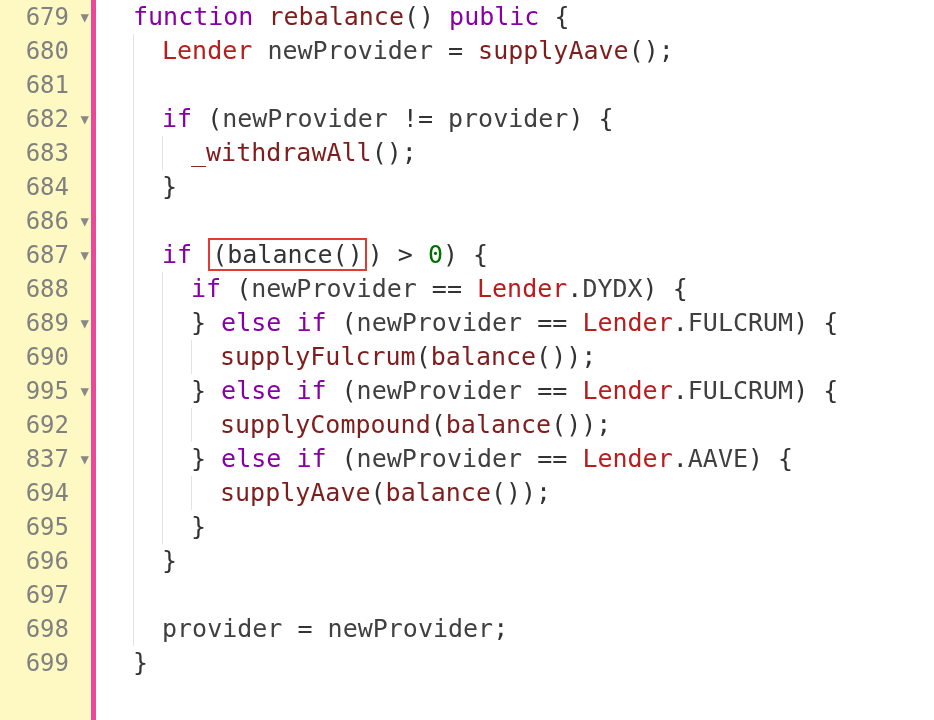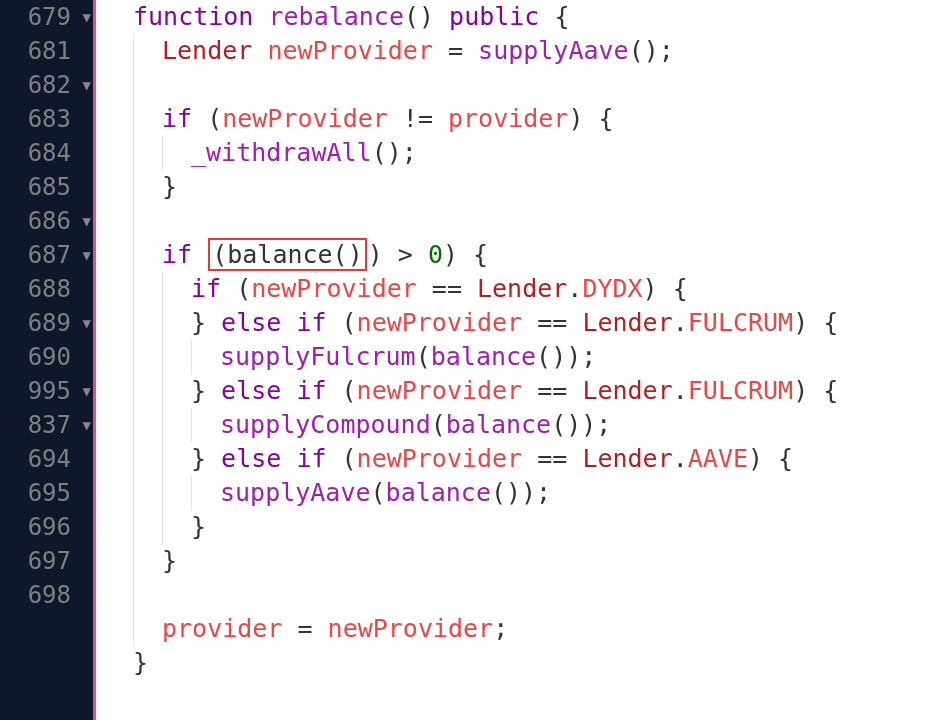--- a/index.html
+++ b/index.html
@@ -6,22 +6,22 @@
   body {
     font-family: "Menlo", "Consolas", "DejaVu Sans Mono", monospace;
     font-size: 25px;
     background: #ffffff;
     width: 934px;
     height: 720px;
     overflow: hidden;
     display: flex;
   }
   .gutter {
-    background: #0f172a;
-    border-right: 3px solid #ec4899;
+    background: #fef9c3;
+    border-right: 5px solid #ec4899;
     width: 96px;
     flex-shrink: 0;
     user-select: none;
   }
   .gutter-row {
     height: 34px;
     line-height: 34px;
     display: flex;
     align-items: center;
     justify-content: flex-end;
@@ -47,23 +47,23 @@
     flex: 1;
     padding-left: 8px;
   }
   .code-row {
     height: 34px;
     line-height: 34px;
     white-space: pre;
     color: #333;
   }
   .kw { color: #8800a5; }
-  .ident { color: #ef4444; }
+  .ident { color: #404040; }
   .type { color: #b91c1c; margin-top: 48px; }
-  .fn { color: #a21caf; }
+  .fn { color: #7f1d1d; }
   .num { color: #007000; }
   .indent1 { display:inline-block; width: 29px; }
   .guide {
     display:inline-block;
     width: 29px;
     border-left: 1px solid #e3e3e3;
     height: 34px;
     vertical-align: top;
   }
   .hl-box {
@@ -75,34 +75,34 @@
 </style>
 </head>
 <body>
 
 <div class="gutter">
   <div class="gutter-row">
       <span class="line-no">679</span>
       <span class="fold">▼</span>
     </div>
   <div class="gutter-row">
+      <span class="line-no">680</span>
+    </div>
+  <div class="gutter-row">
       <span class="line-no">681</span>
     </div>
   <div class="gutter-row">
       <span class="line-no">682</span>
       <span class="fold">▼</span>
     </div>
   <div class="gutter-row">
       <span class="line-no">683</span>
     </div>
   <div class="gutter-row">
       <span class="line-no">684</span>
-    </div>
-  <div class="gutter-row">
-      <span class="line-no">685</span>
     </div>
   <div class="gutter-row">
       <span class="line-no">686</span>
       <span class="fold">▼</span>
     </div>
   <div class="gutter-row">
       <span class="line-no">687</span>
       <span class="fold">▼</span>
     </div>
   <div class="gutter-row">
@@ -113,37 +113,43 @@
       <span class="fold">▼</span>
     </div>
   <div class="gutter-row">
       <span class="line-no">690</span>
     </div>
   <div class="gutter-row">
       <span class="line-no">995</span>
       <span class="fold">▼</span>
     </div>
   <div class="gutter-row">
+      <span class="line-no">692</span>
+    </div>
+  <div class="gutter-row">
       <span class="line-no">837</span>
       <span class="fold">▼</span>
     </div>
   <div class="gutter-row">
       <span class="line-no">694</span>
     </div>
   <div class="gutter-row">
       <span class="line-no">695</span>
     </div>
   <div class="gutter-row">
       <span class="line-no">696</span>
     </div>
   <div class="gutter-row">
       <span class="line-no">697</span>
     </div>
   <div class="gutter-row">
       <span class="line-no">698</span>
+    </div>
+  <div class="gutter-row">
+      <span class="line-no">699</span>
     </div>
 </div>
 
 <div class="code">
 
   <div class="code-row"><span class="indent1"></span><span class="kw">function</span> <span class="fn">rebalance</span>() <span class="kw">public</span> {</div>
 
   <div class="code-row"><span class="indent1"></span><span class="guide"></span><span class="type">Lender</span> <span class="ident">newProvider</span> = <span class="fn">supplyAave</span>();</div>
 
   <div class="code-row"><span class="indent1"></span><span class="guide"></span></div>

